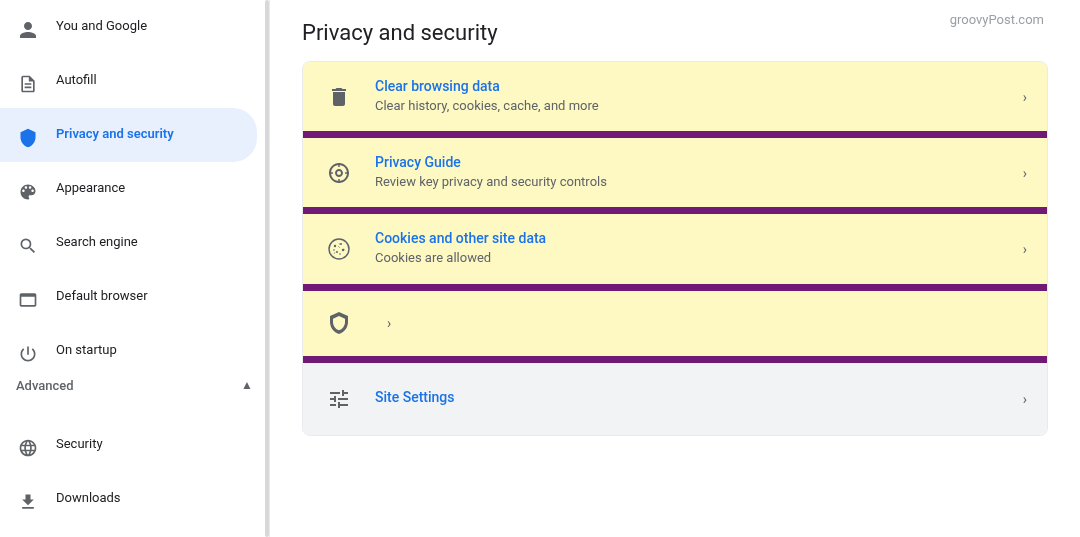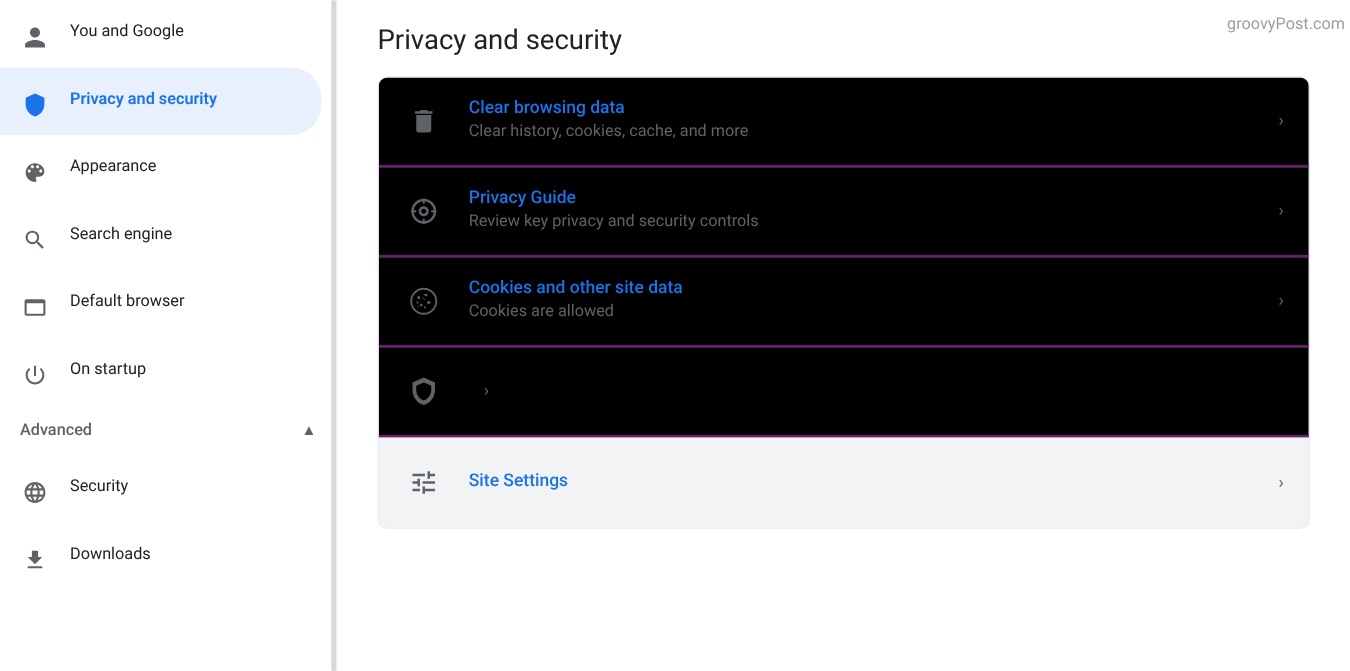--- a/index.html
+++ b/index.html
@@ -66,21 +66,20 @@
       color: #1a73e8;
     }
 
     .sidebar-item-label {
       font-size: 13px;
       font-weight: 400;
     }
 
     .sidebar-section-header {
       display: flex;
-      align-items: center;
       padding: 0 16px;
       height: 40px;
       cursor: pointer;
     }
 
     .sidebar-section-header-label {
       font-size: 13px;
       font-weight: 500;
       color: #5f6368;
       flex: 1;
@@ -108,21 +107,21 @@
       flex: 1;
       overflow-y: auto;
       padding: 20px 32px;
       background: #fff;
       position: relative;
     }
 
     .watermark {
       position: absolute;
       top: 12px;
-      right: 4px;
+      right: 36px;
       font-size: 13px;
       color: #9aa0a6;
       user-select: none;
     }
 
     .page-title {
       font-size: 22px;
       font-weight: 400;
       color: #202124;
       margin-bottom: 16px;
@@ -133,23 +132,23 @@
       background: #fff;
       border: 1px solid #e8eaed;
       border-radius: 8px;
       overflow: hidden;
     }
 
     .settings-item {
       display: flex;
       align-items: center;
       padding: 16px 20px;
-      border-bottom: 2px solid #701a75;
+      border-bottom: 7px solid #701a75;
       cursor: pointer;
-      background: #000000;
+      background: #fef9c3;
       min-height: 72px;
     }
 
     .settings-item:last-child {
       border-bottom: none;
       justify-content: flex-end;
     }
 
     .settings-item.highlighted {
       background: #f1f3f4;
@@ -201,20 +200,28 @@
 
   <div class="sidebar-item">
     <span class="sidebar-item-icon">
       <svg width="20" height="20" viewBox="0 0 24 24" fill="currentColor">
         <path d="M12 12c2.7 0 4.8-2.1 4.8-4.8S14.7 2.4 12 2.4 7.2 4.5 7.2 7.2 9.3 12 12 12zm0 2.4c-3.2 0-9.6 1.6-9.6 4.8v2.4h19.2v-2.4c0-3.2-6.4-4.8-9.6-4.8z"></path>
       </svg>
     </span>
     <span class="sidebar-item-label">You and Google</span>
   </div>
 
+  <div class="sidebar-item">
+    <span class="sidebar-item-icon">
+      <svg width="20" height="20" viewBox="0 0 24 24" fill="currentColor">
+        <path d="M14 2H6C4.9 2 4 2.9 4 4v16c0 1.1.9 2 2 2h12c1.1 0 2-.9 2-2V8l-6-6zm4 18H6V4h7v5h5v11zM8 15h8v2H8v-2zm0-4h8v2H8v-2z"></path>
+      </svg>
+    </span>
+    <span class="sidebar-item-label">Autofill</span>
+  </div>
 
   <div class="sidebar-item active">
     <span class="sidebar-item-icon">
       <svg width="20" height="20" viewBox="0 0 24 24" fill="#1a73e8">
         <path d="M12 1L3 5v6c0 5.55 3.84 10.74 9 12 5.16-1.26 9-6.45 9-12V5l-9-4z"></path>
       </svg>
     </span>
     <span class="sidebar-item-label">Privacy and security</span>
   </div>
 

